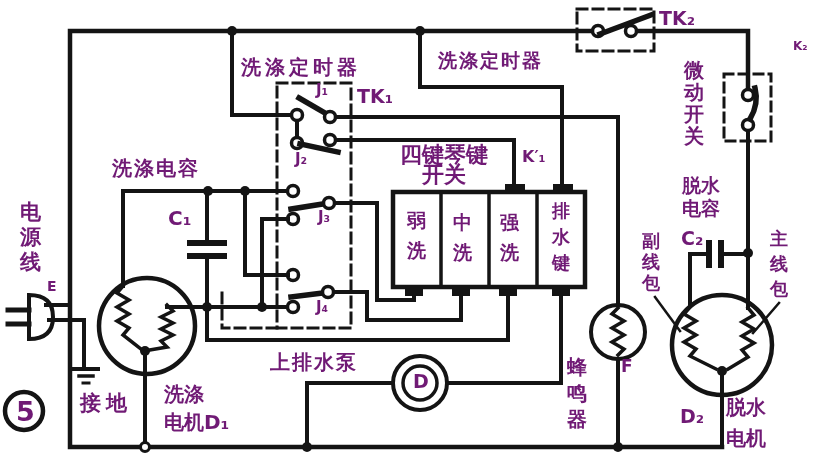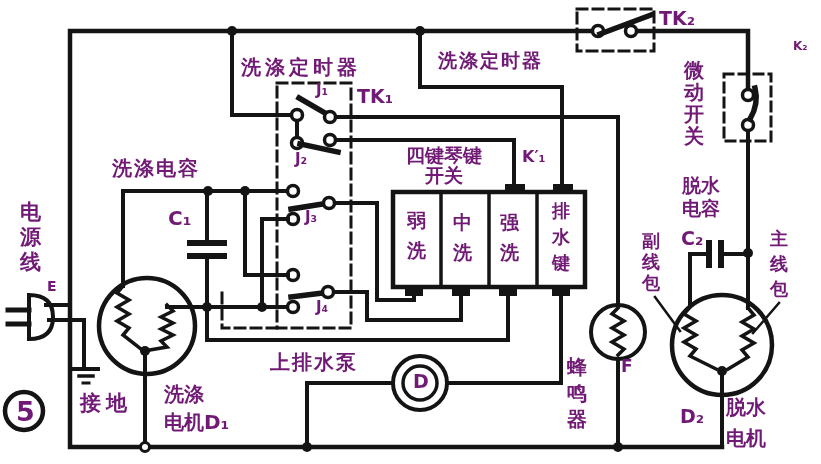--- a/index.html
+++ b/index.html
@@ -168,32 +168,32 @@
   <div class="lbl" style="left:80px;top:391px;font-size:21px;letter-spacing:5px;">接地</div>
   <div class="lbl" style="left:16px;top:396px;font-size:27px;width:18px;text-align:center;">5</div>
 
   <div class="lbl" style="left:112px;top:157px;font-size:20px;letter-spacing:2px;">洗涤电容</div>
   <div class="lbl" style="left:168px;top:207px;font-size:20px;">C₁</div>
 
   <div class="lbl" style="left:241px;top:56px;font-size:20px;letter-spacing:4px;">洗涤定时器</div>
   <div class="lbl" style="left:357px;top:86px;font-size:19px;">TK₁</div>
   <div class="lbl" style="left:316px;top:82px;font-size:15px;">J₁</div>
   <div class="lbl" style="left:295px;top:151px;font-size:15px;">J₂</div>
-  <div class="lbl" style="left:305px;top:209px;font-size:15px;">J₃</div>
+  <div class="lbl" style="left:318px;top:209px;font-size:15px;">J₃</div>
   <div class="lbl" style="left:316px;top:299px;font-size:15px;">J₄</div>
 
   <div class="lbl" style="left:438px;top:50px;font-size:19px;letter-spacing:2px;">洗涤定时器</div>
   <div class="lbl" style="left:659px;top:8px;font-size:19px;">TK₂</div>
   <div class="lbl" style="left:756px;top:40px;font-size:12px;margin-left:37px;">K₂</div>
   <div class="lbl" style="left:684px;top:59px;font-size:20px;line-height:22px;">微
 动
 开
 关</div>
 
-  <div class="lbl ctr" style="left:384px;top:145px;width:120px;font-size:19px;line-height:20px;">四键琴键
+  <div class="lbl ctr" style="left:384px;top:145px;width:120px;font-size:22px;line-height:20px;">四键琴键
 开关</div>
   <div class="lbl" style="left:522px;top:148px;font-size:16px;">K′₁</div>
   <div class="lbl" style="left:407px;top:205px;font-size:19px;line-height:30px;">弱
 洗</div>
   <div class="lbl" style="left:453px;top:207px;font-size:19px;line-height:30px;">中
 洗</div>
   <div class="lbl" style="left:500px;top:207px;font-size:19px;line-height:30px;">强
 洗</div>
   <div class="lbl" style="left:552px;top:198px;font-size:18px;line-height:26px;">排
 水

